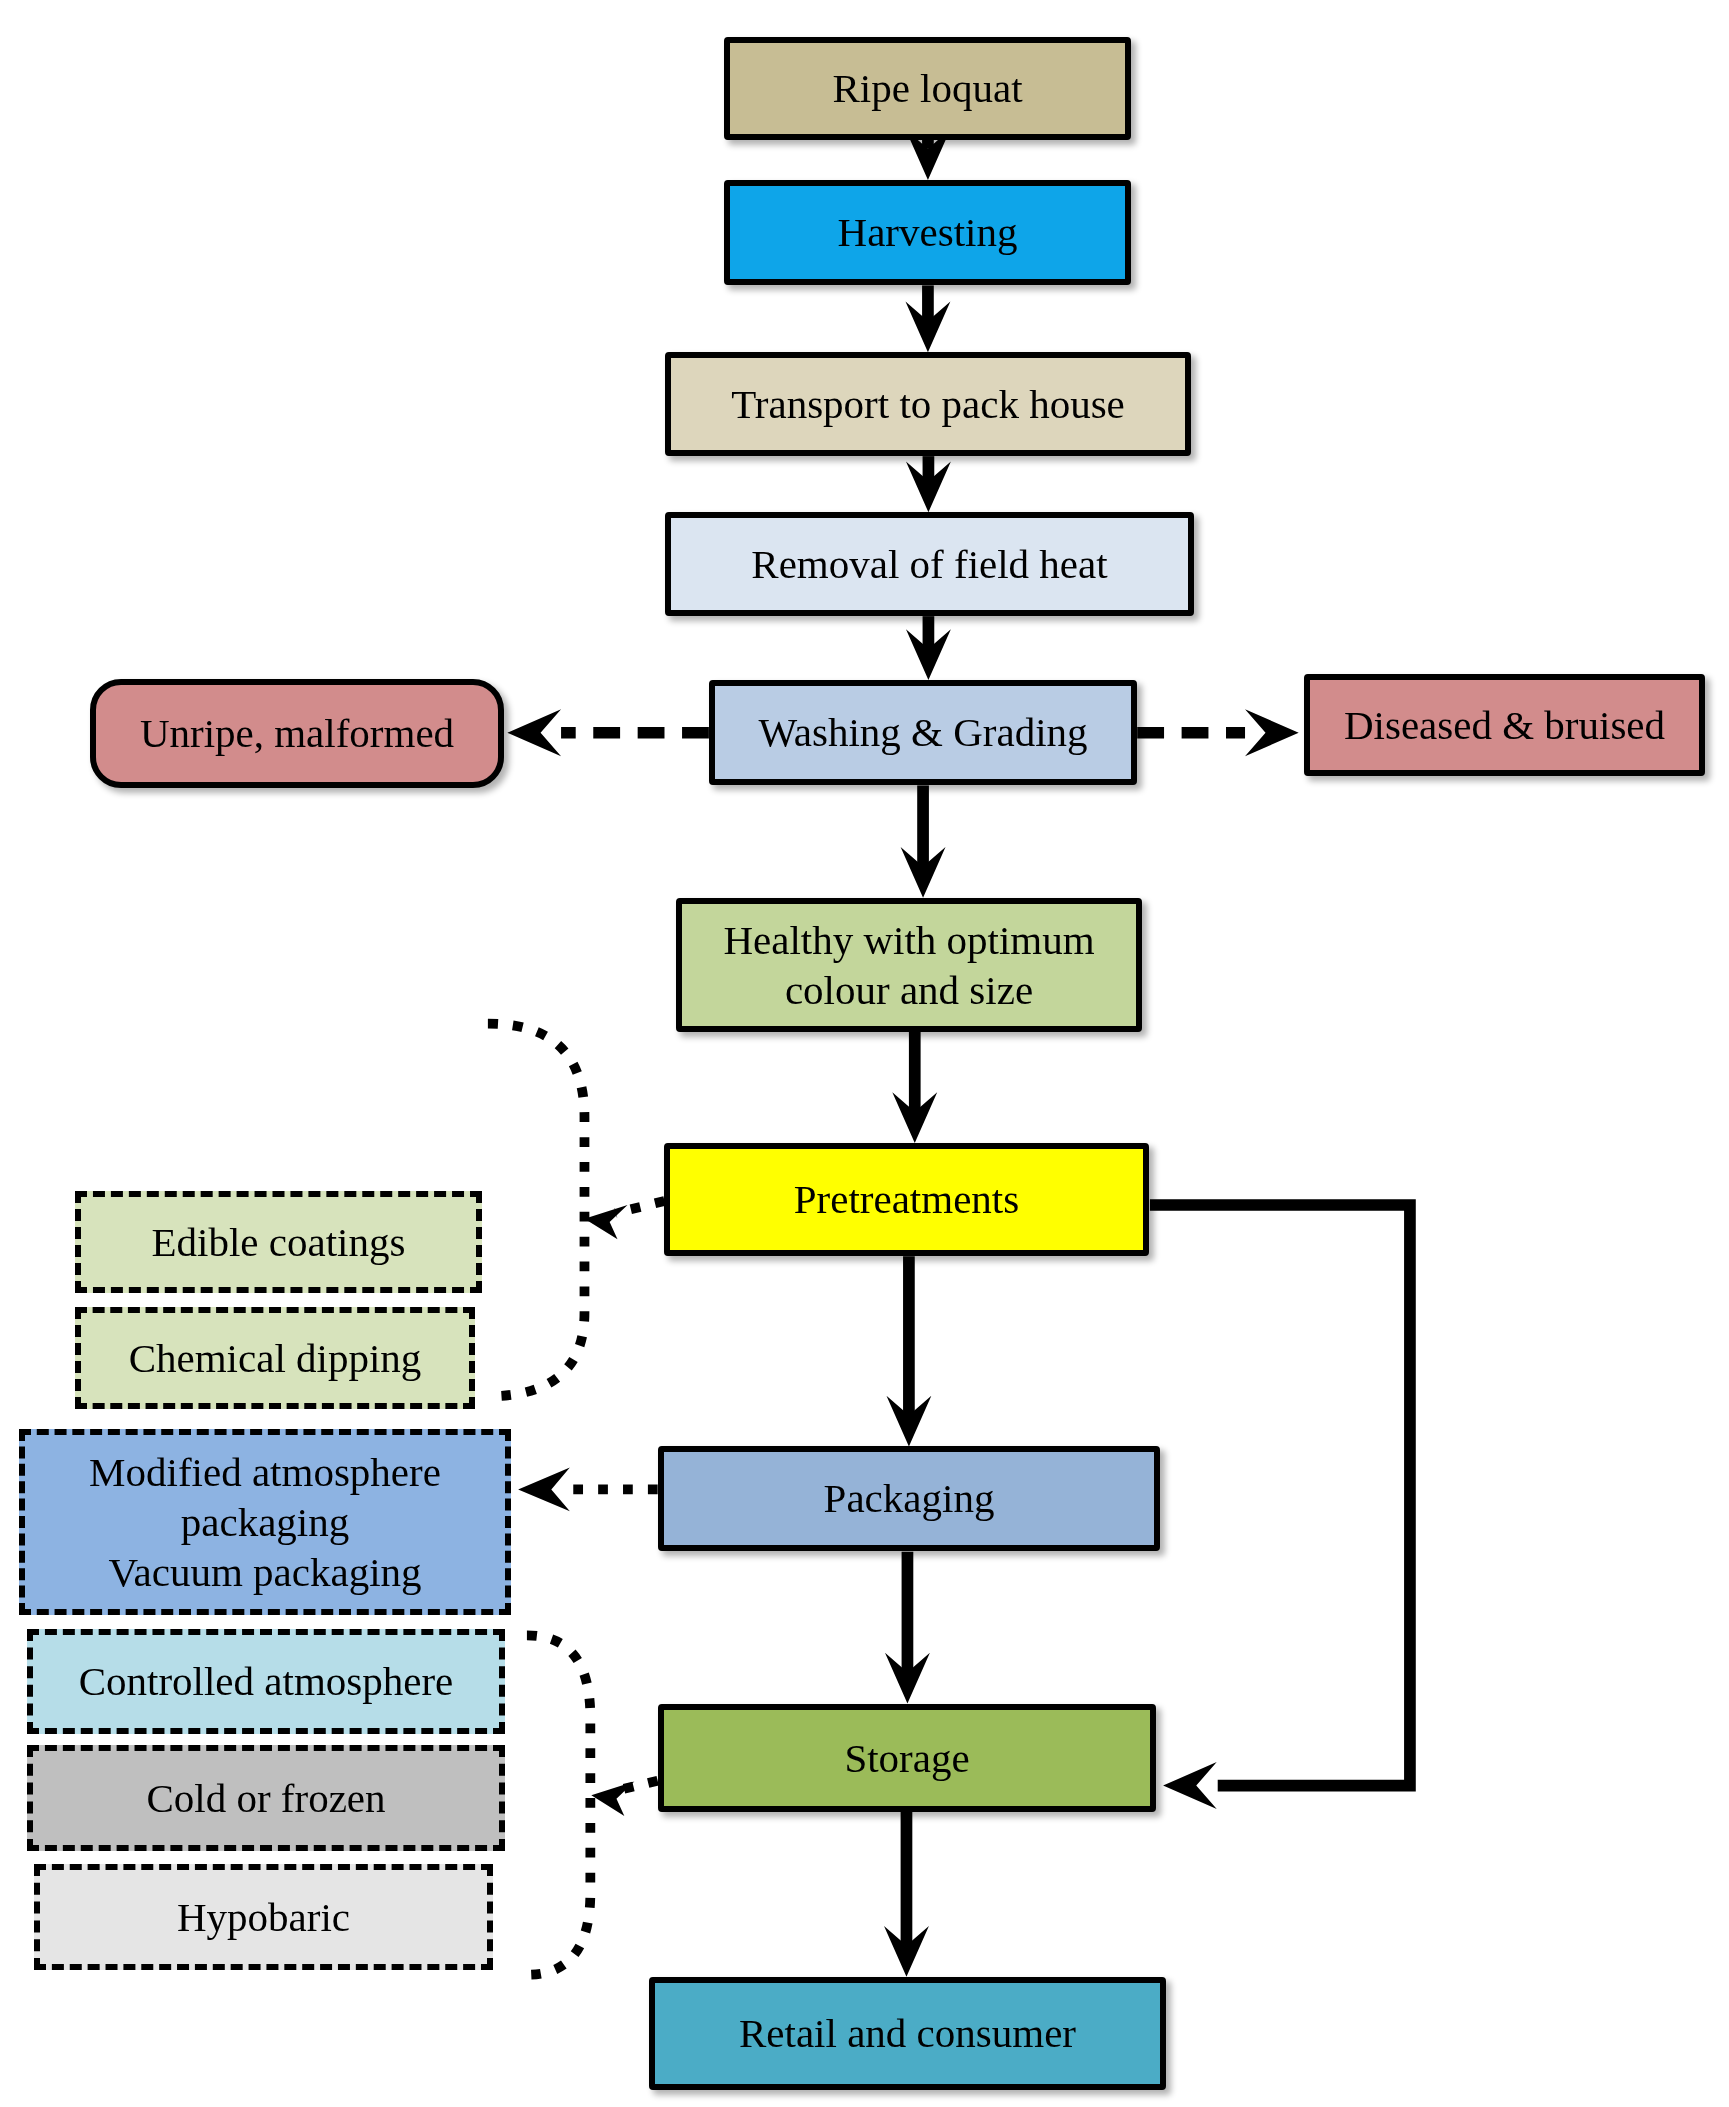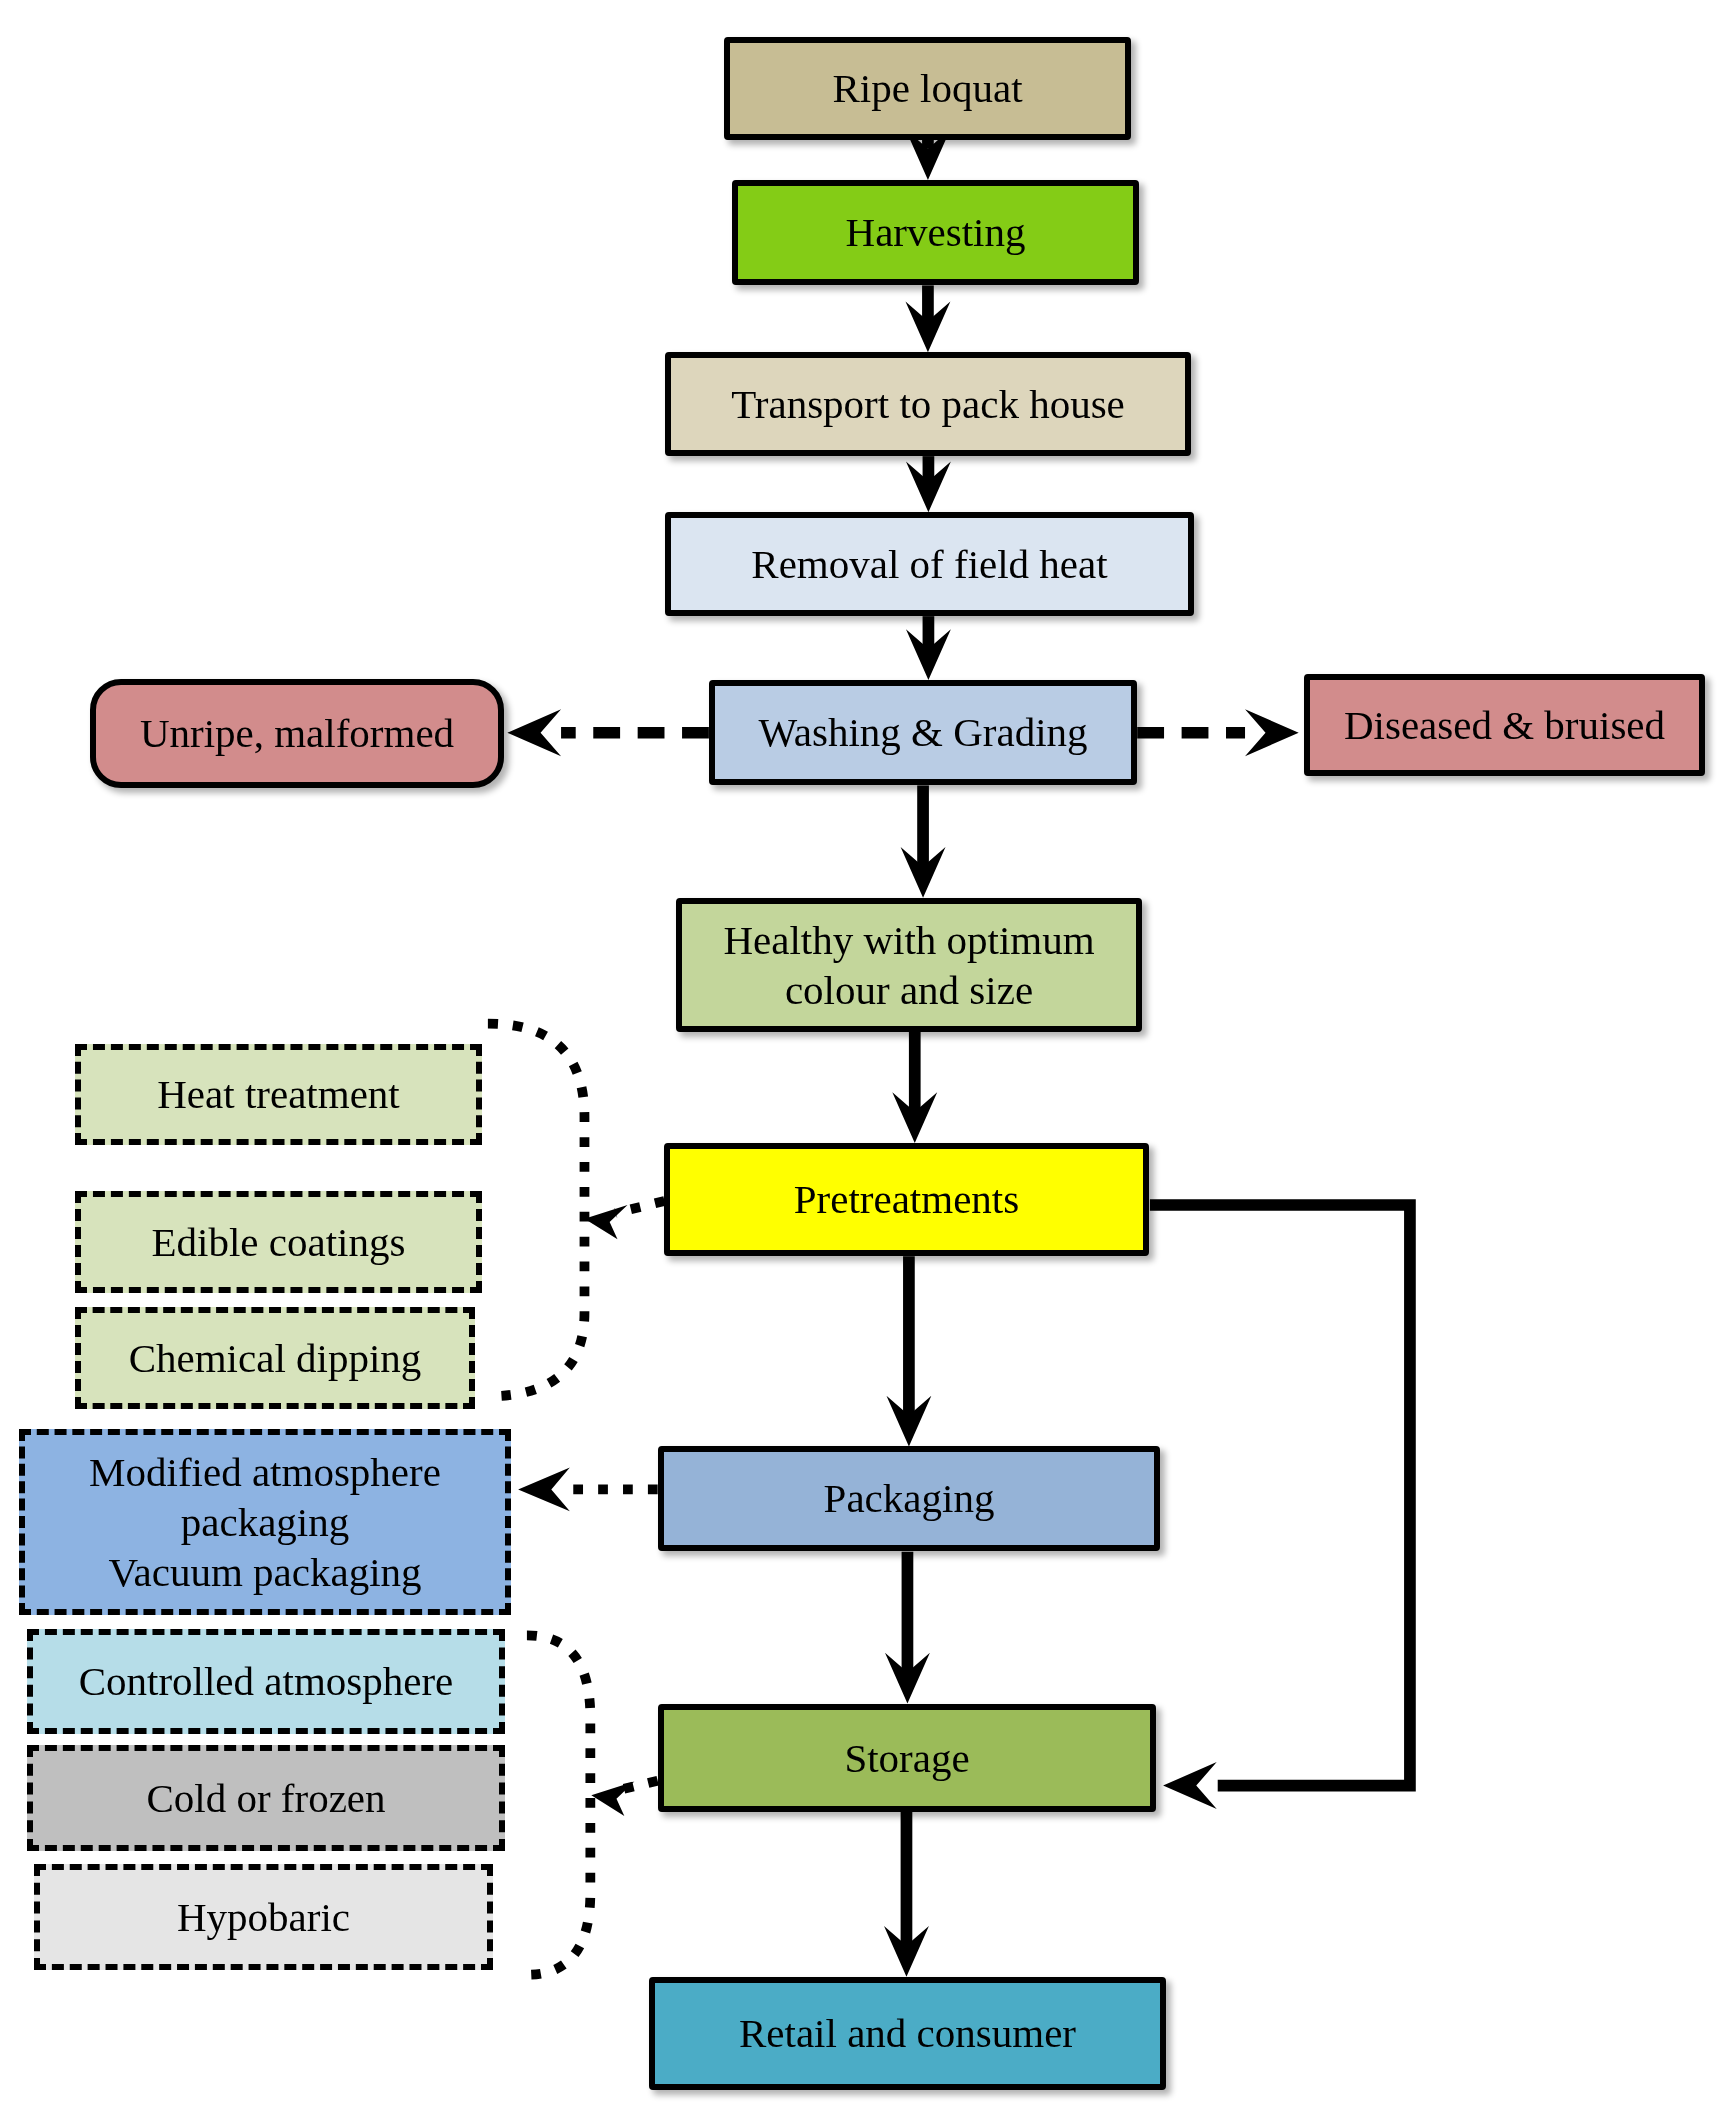--- a/index.html
+++ b/index.html
@@ -118,21 +118,21 @@
       <path class="dots" d="M 1080 3352 Q 1210 3352 1210 3520 L 1210 3880 Q 1210 4048 1080 4048"></path>
       <line class="dots" x1="1348" y1="3650" x2="1274" y2="3668"></line>
       <polygon points="1212,3680 1294,3637 1264,3678 1286,3710" transform="rotate(10,1212,3680)"></polygon>
     </g>
   </svg>
 
   <div class="node solid" style="left: 724px; top: 19.5px; width: 407px; height: 103px; background-color: rgb(199, 189, 148); margin-top: 17px;">
     <span>Ripe loquat</span>
   </div>
 
-  <div class="node solid" style="left: 724px; top: 180px; width: 407px; height: 105px; background-color: #84cc16; margin-left: 8px;">
+  <div class="node solid" style="left: 724px; top: 180px; width: 407px; height: 105px; background-color: #0ea5e9;">
     <span>Harvesting</span>
   </div>
 
   <div class="node solid" style="left: 665px; top: 352px; width: 526px; height: 104px; background-color: rgb(221, 214, 188);">
     <span>Transport to pack house</span>
   </div>
 
   <div class="node solid" style="left: 665px; top: 512px; width: 529px; height: 104px; background-color: rgb(219, 229, 241);">
     <span>Removal of field heat</span>
   </div>
@@ -146,23 +146,20 @@
   </div>
 
   <div class="node solid" style="left: 1304px; top: 674px; width: 401px; height: 102px; background-color: rgb(210, 140, 140);">
     <span>Diseased &amp; bruised</span>
   </div>
 
   <div class="node solid" style="left: 676px; top: 898px; width: 466px; height: 134px; padding: 0px 12px; background-color: rgb(195, 214, 155);">
     <span>Healthy with optimum colour and size</span>
   </div>
 
-  <div class="node dashed" style="left: 75px; top: 1044px; width: 407px; height: 101px; background-color: rgb(215, 227, 188);">
-    <span>Heat treatment</span>
-  </div>
 
   <div class="node dashed" style="left: 75px; top: 1175px; width: 407px; height: 102px; background-color: rgb(215, 227, 188); margin-top: 16px;">
     <span>Edible coatings</span>
   </div>
 
   <div class="node dashed" style="left: 75px; top: 1307px; width: 400px; height: 102px; background-color: rgb(215, 227, 188);">
     <span>Chemical dipping</span>
   </div>
 
   <div class="node solid" style="left: 664px; top: 1143px; width: 485px; height: 113px; background-color: rgb(255, 255, 0);">

